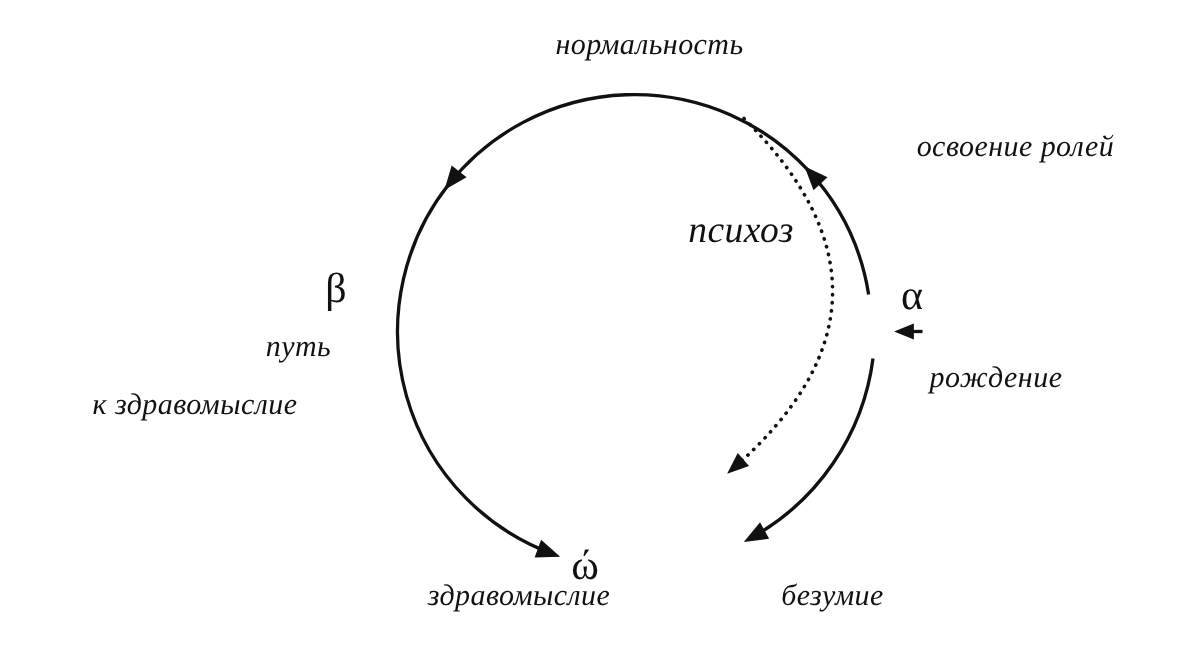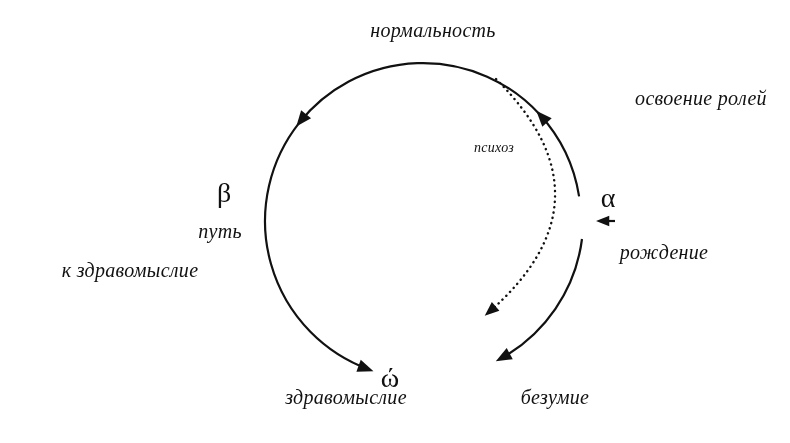--- a/index.html
+++ b/index.html
@@ -33,21 +33,21 @@
   .lbl {
     position: absolute;
     transform: translateX(-50%);
     color: var(--ink);
     font-style: italic;
     font-size: 20px;
     line-height: 1.05;
     white-space: nowrap;
     letter-spacing: 0.3px;
   }
-  .lbl.small { font-size: 14px; }
+  .lbl.small { font-size: 25px; }
   .lbl.greek { font-style: normal; font-size: 28px; letter-spacing: 0; }
 </style>
 </head>
 <body>
 
 <div class="stage">
 
   <svg width="790" height="443" viewBox="0 0 790 443">
     <defs>
       <marker id="ah" viewBox="0 0 10 10" refX="7" refY="5" markerWidth="8" markerHeight="7.2" orient="auto">
@@ -65,31 +65,31 @@
 
     <path class="arc" marker-end="url(#ah)" d="M 582,239 A 160,160 0 0 1 500,359"></path>
 
     <path class="arc" marker-end="url(#ah-s)" d="M 615,221 L 600,221"></path>
 
     <path class="arc-dotted" marker-end="url(#ah-s)" d="M 496,79 Q 618,200 488,313"></path>
   </svg>
 
   <div class="lbl" style="left:433px; top:20px;">нормальность</div>
 
-  <div class="lbl" style="left:677px; top:88px;margin-left:24px;">освоение ролей</div>
+  <div class="lbl" style="left:677px; top:88px;">освоение ролей</div>
 
   <div class="lbl small" style="left:494px; top:141px;">психоз</div>
 
   <div class="lbl greek" style="left:608px; top:183px;">α</div>
 
   <div class="lbl" style="left:664px; top:242px;">рождение</div>
 
   <div class="lbl greek" style="left:224px; top:178px;">β</div>
 
-  <div class="lbl" style="left:199px; top:221px;margin-left:21px;">путь</div>
+  <div class="lbl" style="left:199px; top:221px;">путь</div>
 
   <div class="lbl" style="left:130px; top:260px;">к здравомыслие</div>
 
   <div class="lbl greek" style="left:390px; top:363px;">ώ</div>
 
   <div class="lbl" style="left:346px; top:387px;">здравомыслие</div>
 
   <div class="lbl" style="left:555px; top:387px;">безумие</div>
 
 </div>

